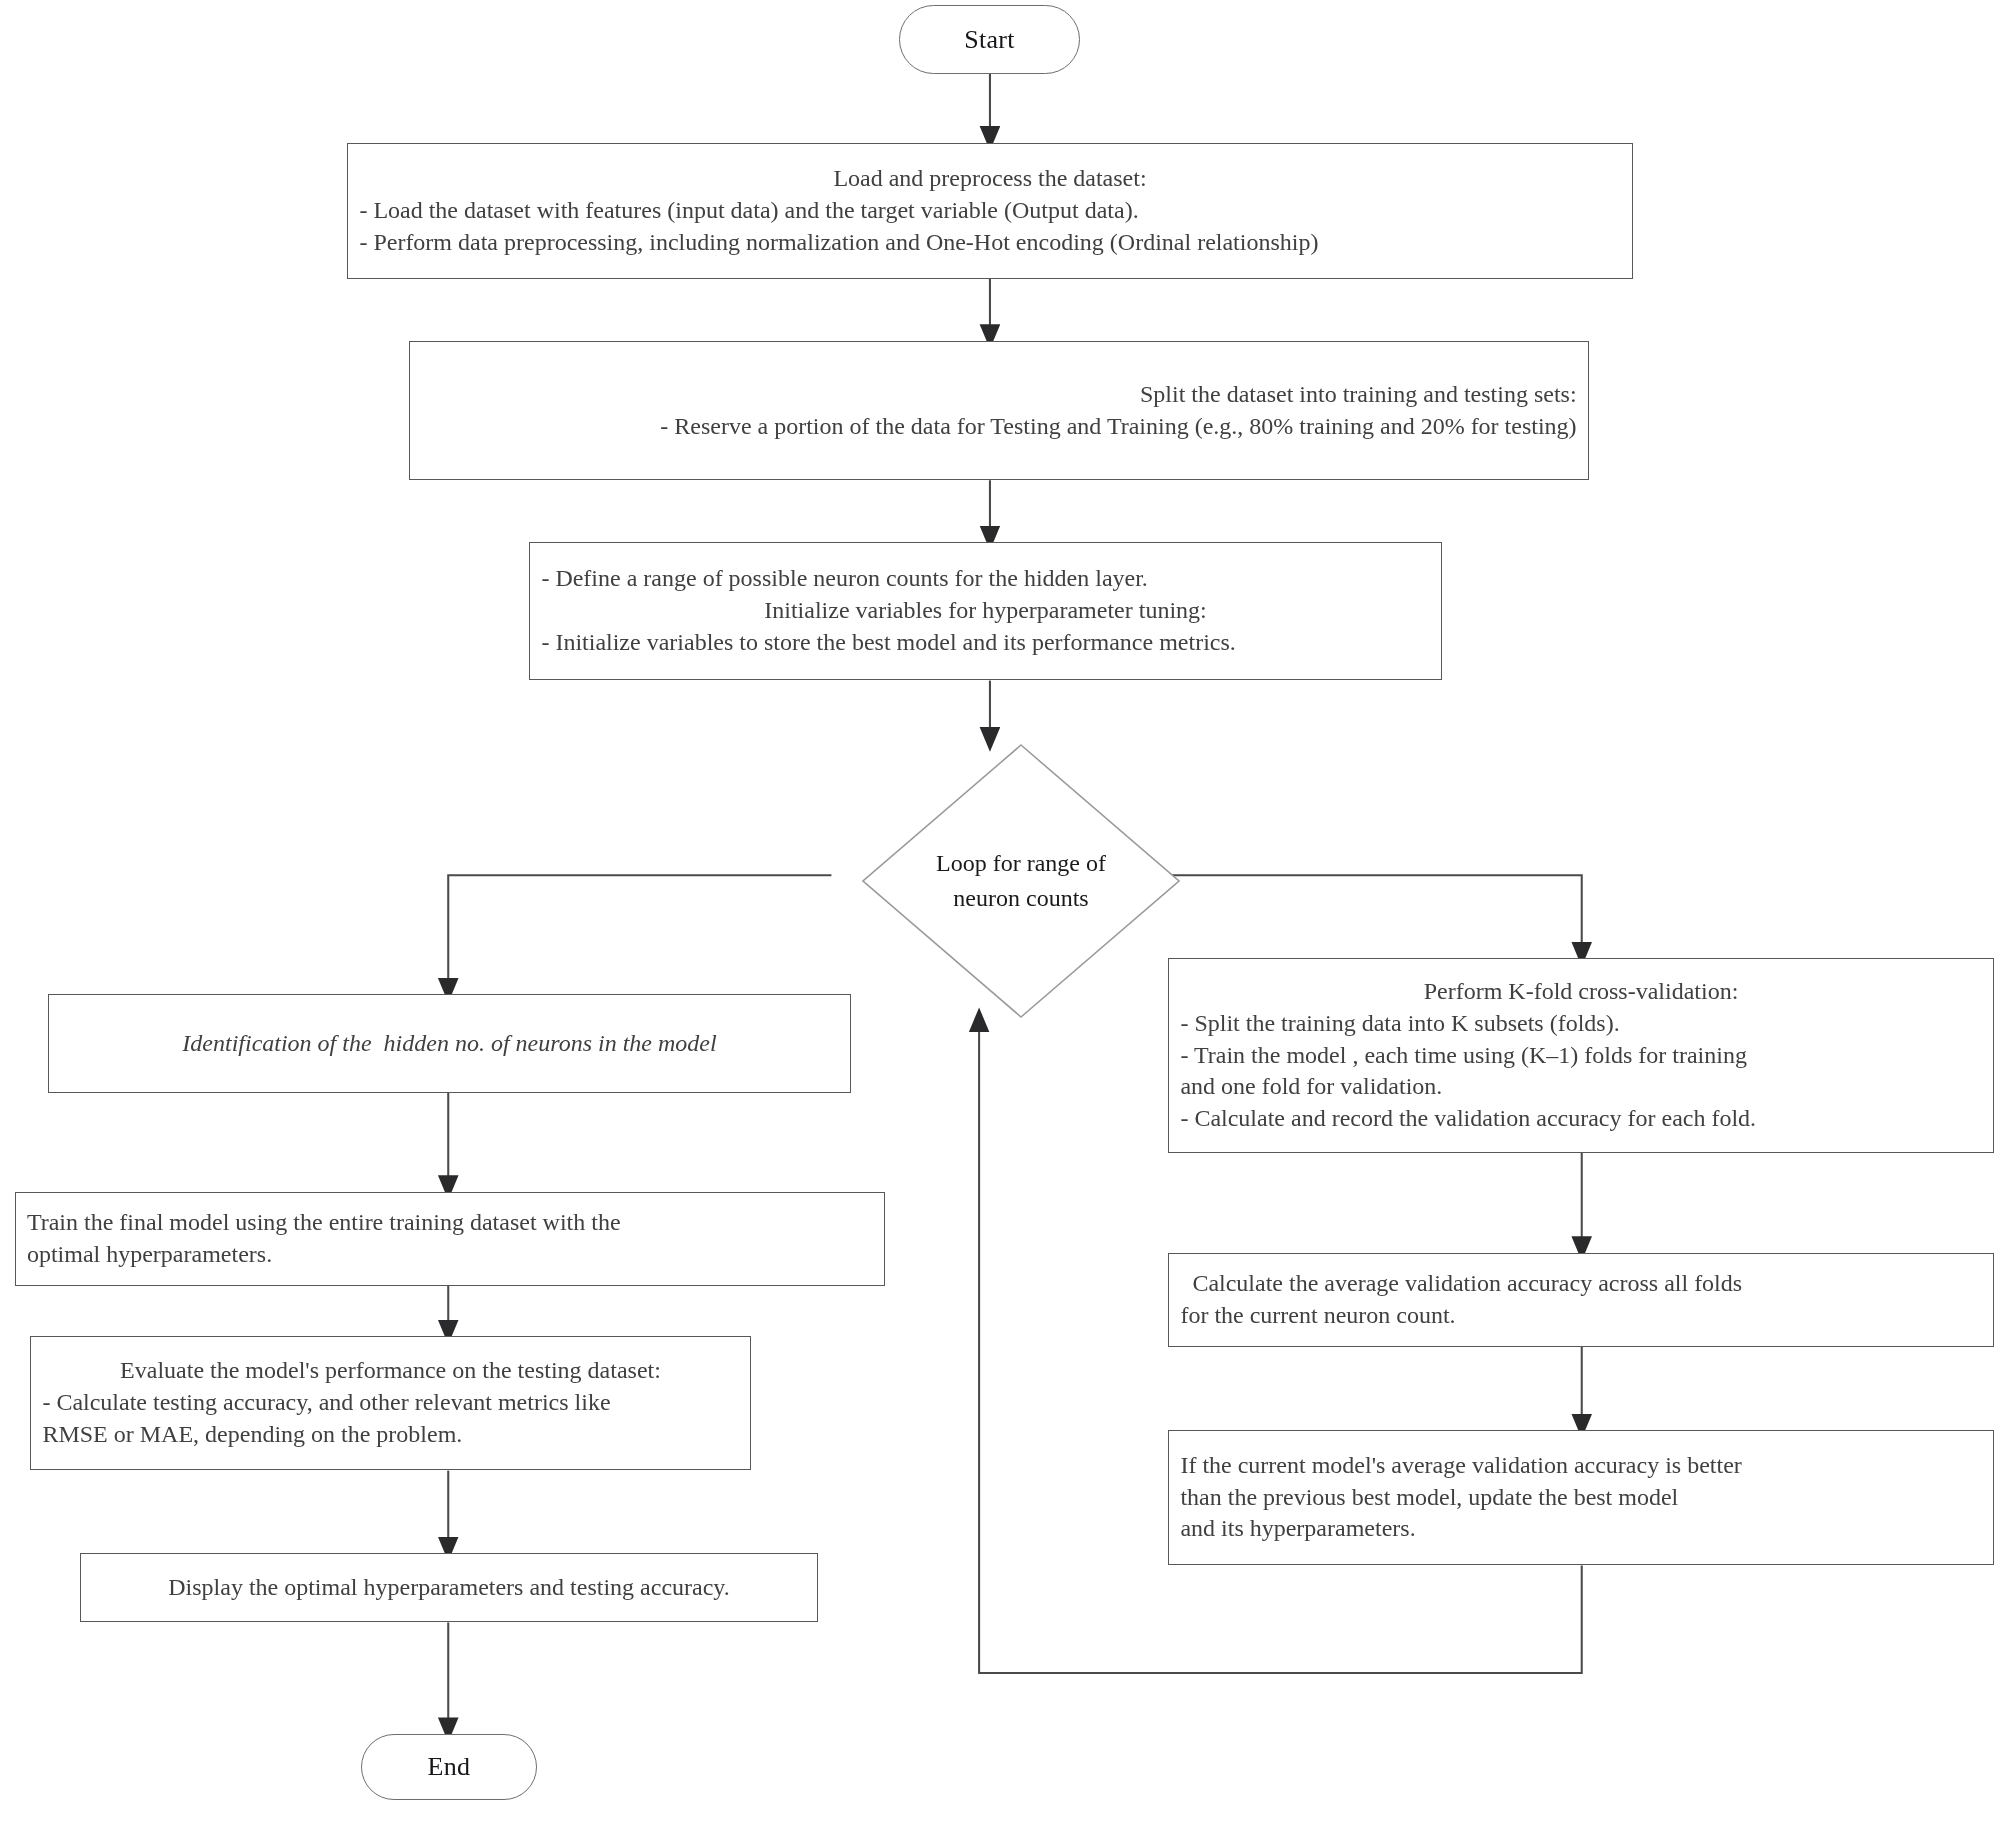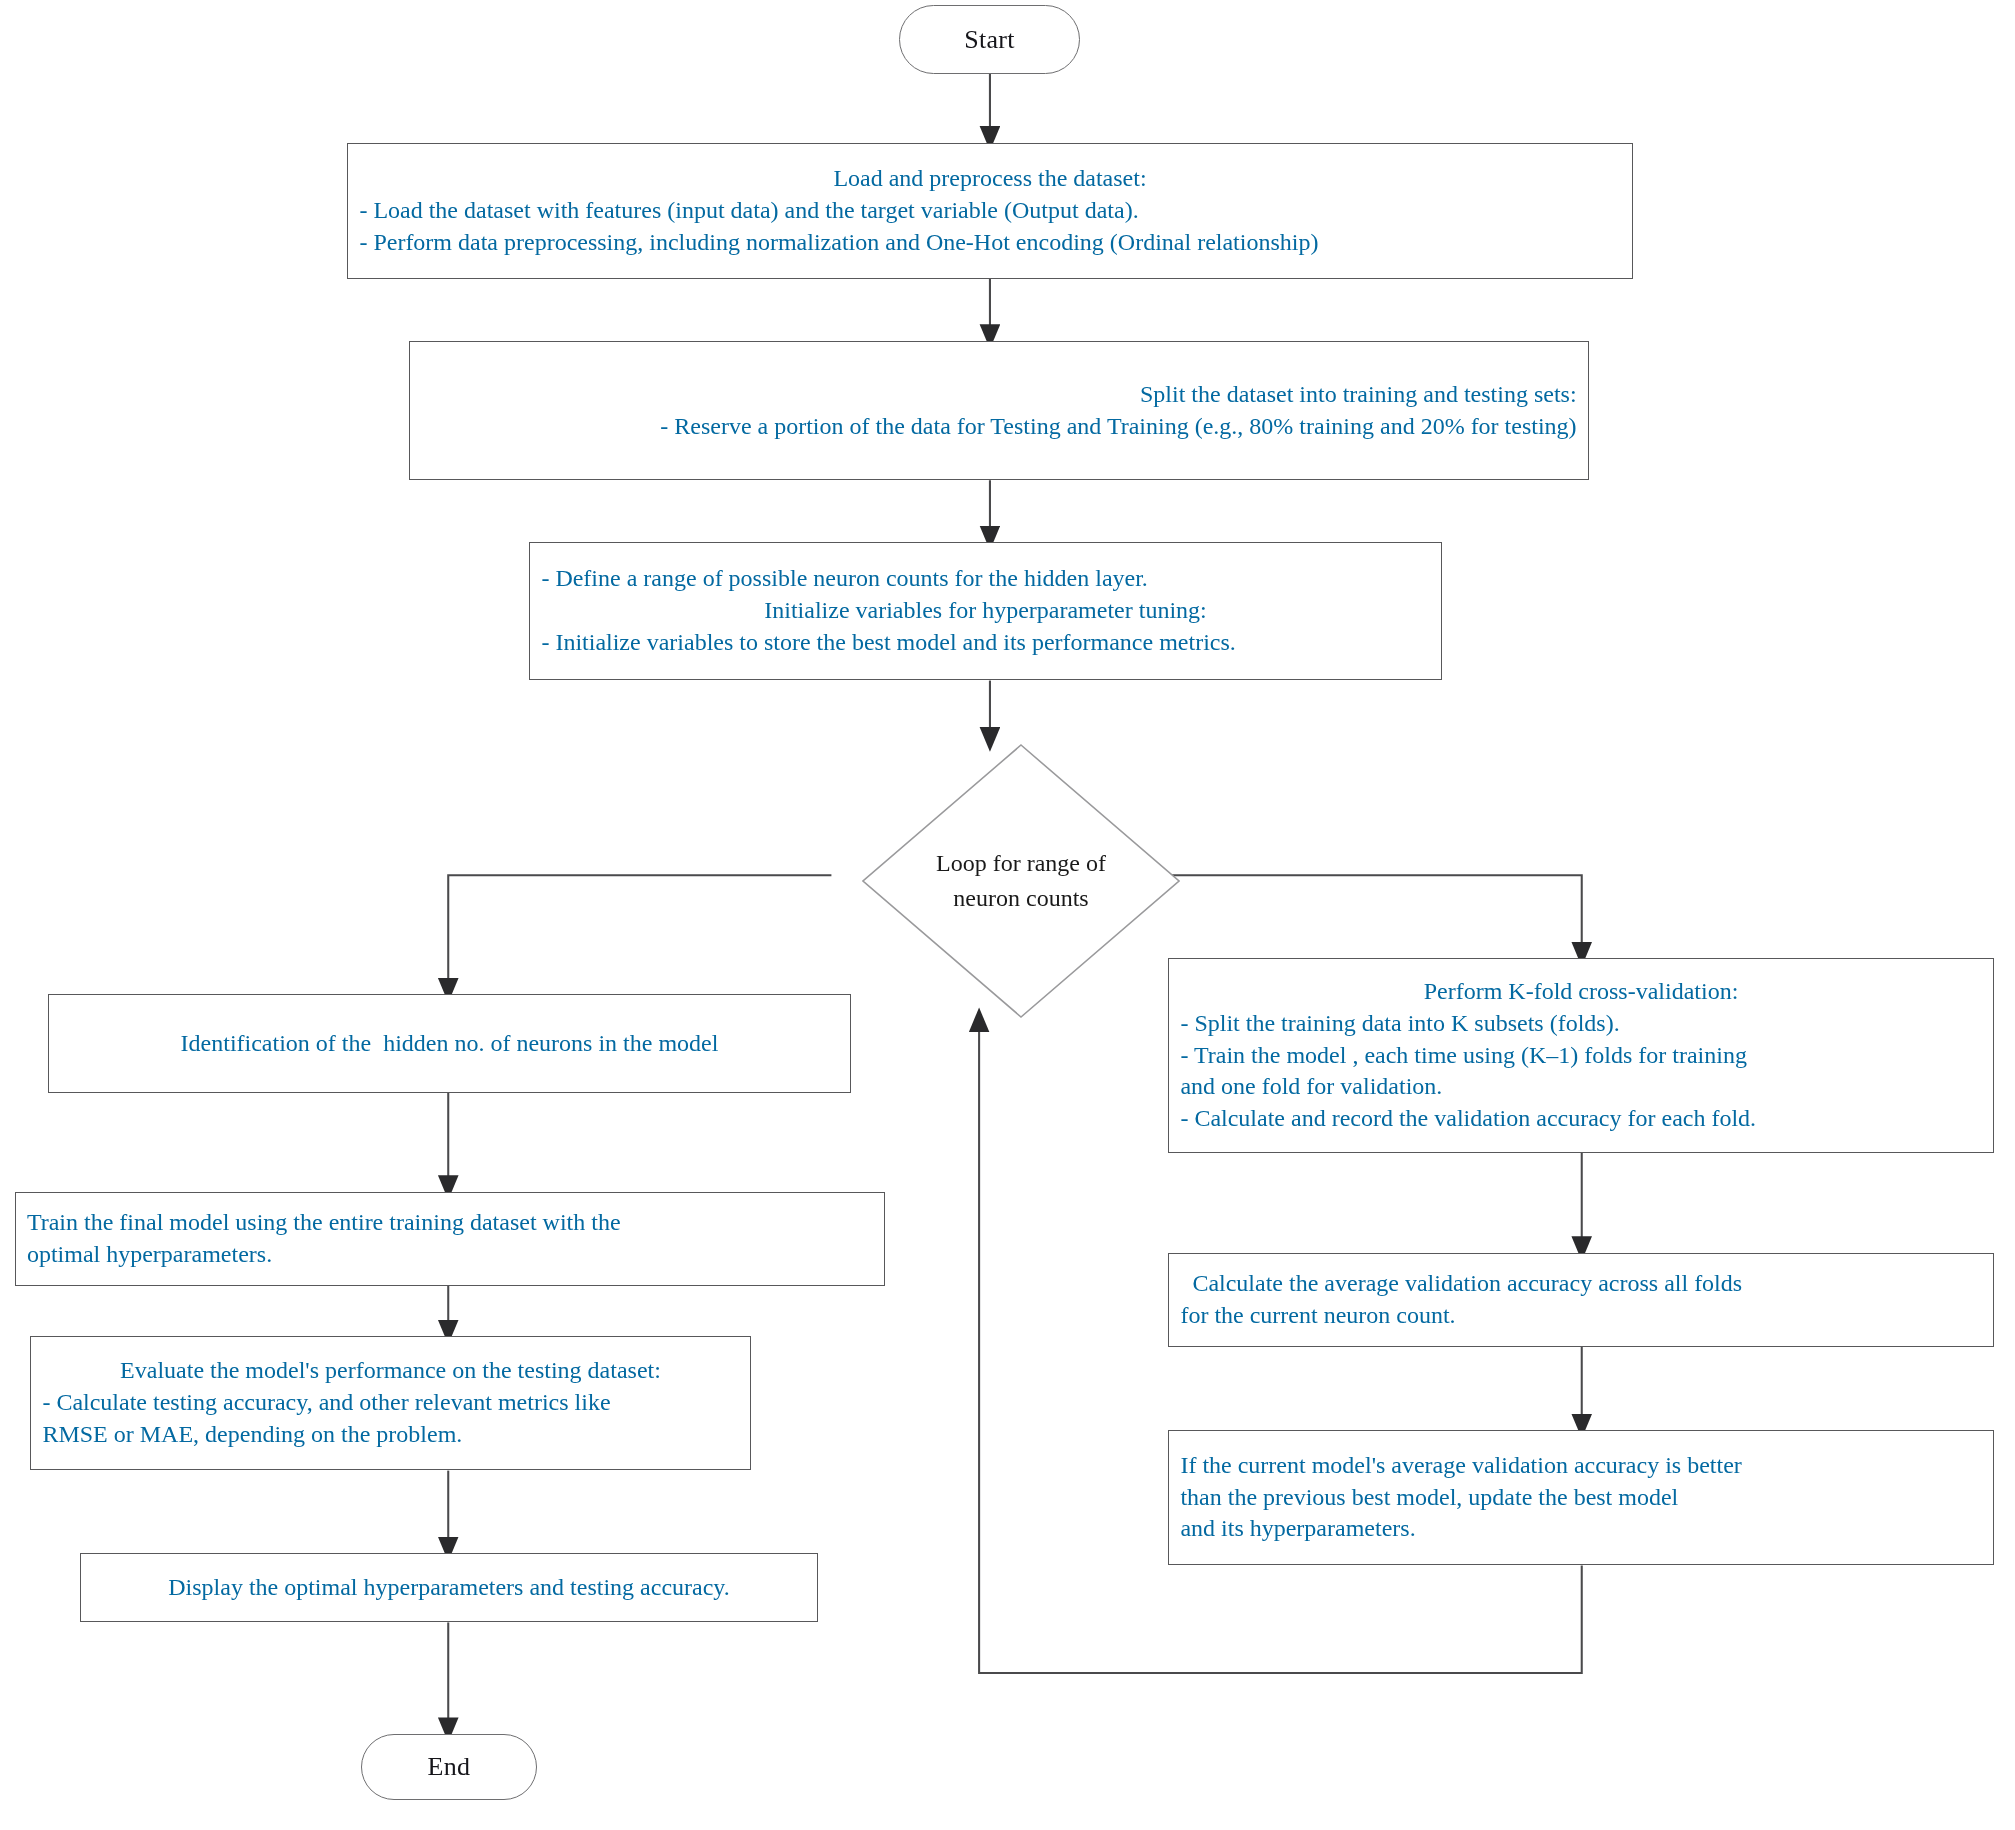--- a/index.html
+++ b/index.html
@@ -61,21 +61,21 @@
     color: #1a1a1a;
     font-size: 24px;
   }
   .term-label {
     font-size: 26px;
     color: #15151a;
     letter-spacing: 0.3px;
   }
   .ln {
     display: block;
-    color: #0369a1;
+    color: #404040;
     font-size: 24px;
     line-height: 1.33;
     white-space: pre;
   }
   .ln.center { text-align: center; }
   .ln.left   { text-align: left; }
   .pad-lr { padding: 0 11.4px; }
 </style>
 </head>
 <body>
@@ -142,21 +142,21 @@
   <div class="node decision" style="left:862px; top:744px; width:318px; height:274px; background:transparent;">
     <svg class="diamond-shape" viewBox="0 0 615 530" preserveAspectRatio="none">
       <polygon points="307.5,2 613,265 307.5,528 2,265" fill="#ffffff" stroke="#9a9a9c" stroke-width="3"></polygon>
     </svg>
     <div class="decision-label">
       <span style="display:block;">Loop for range of</span>
       <span style="display:block;">neuron counts</span>
     </div>
   </div>
 
-  <div class="node process" style="left:48px; top:994px; width:803px; height:99px;">
+  <div class="node process" style="left:48px; top:994px; width:803px; height:99px;font-style:italic;">
     <span class="ln center pad-lr">Identification of the  hidden no. of neurons in the model</span>
   </div>
 
   <div class="node process" style="left:14.5px; top:1192px; width:870px; height:94px;">
     <span class="ln left pad-lr">Train the final model using the entire training dataset with the</span>
     <span class="ln left pad-lr">optimal hyperparameters.</span>
   </div>
 
   <div class="node process" style="left:30px; top:1336px; width:721px; height:134px;">
     <span class="ln center pad-lr">Evaluate the model's performance on the testing dataset:</span>

